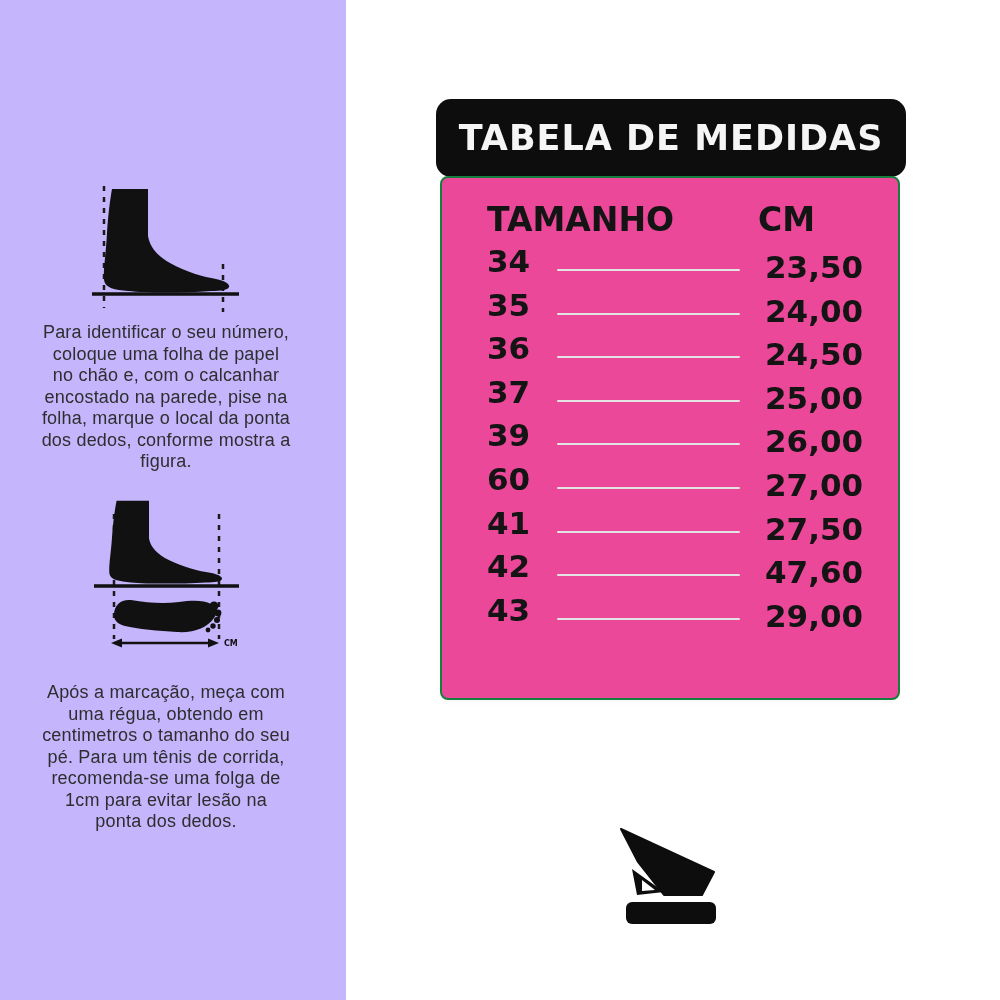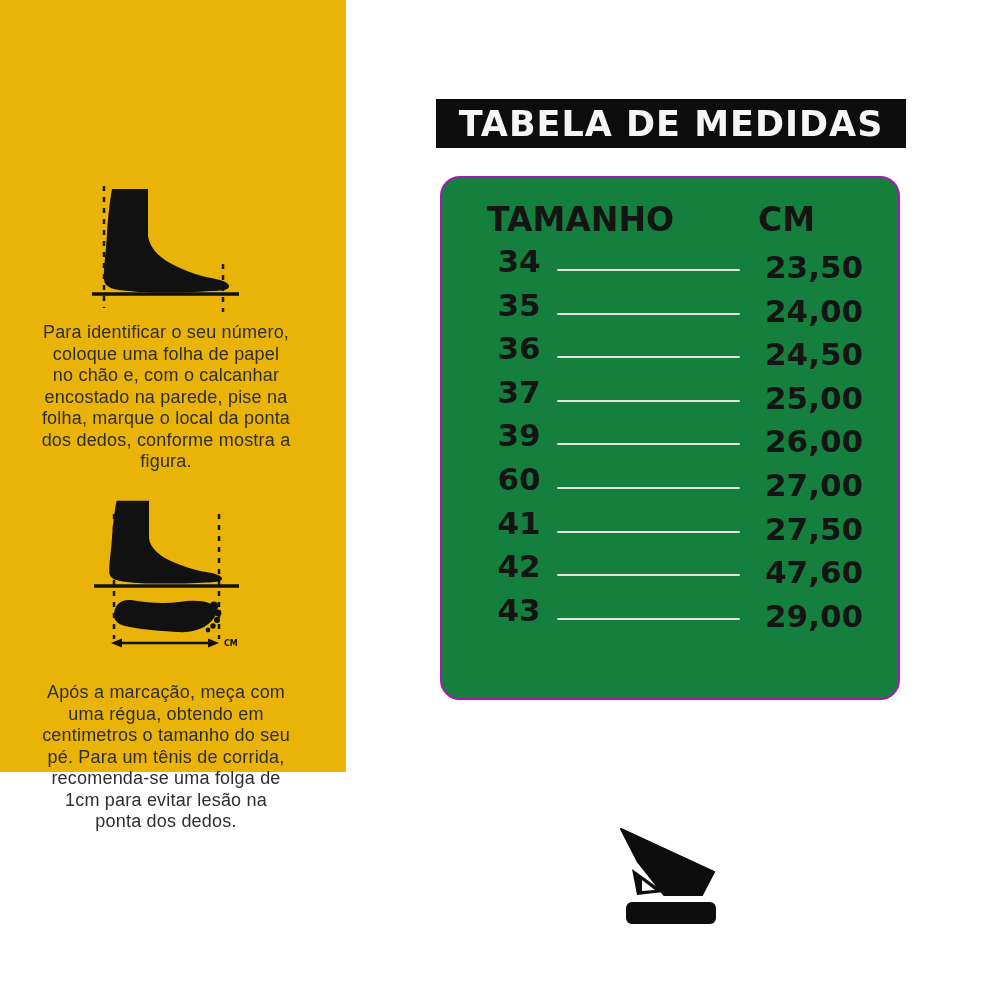--- a/index.html
+++ b/index.html
@@ -2,54 +2,54 @@
 <html><head>
 <meta charset="utf-8">
 <style>
   * { margin: 0; padding: 0; box-sizing: border-box; }
   html, body { width: 1000px; height: 1000px; background: #ffffff; overflow: hidden; }
   body { font-family: "Liberation Sans", sans-serif; position: relative; }
 
   .canvas { position: absolute; left: 0; top: 0; width: 1000px; height: 1000px; background: #ffffff; }
 
   
-  .left-panel { position: absolute; left: 0; top: 0; width: 346px; height: 772px; background: #eab308; }
+  .left-panel { position: absolute; left: 0; top: 0; width: 346px; height: 1000px; background: #c4b5fd; }
   .fig { position: absolute; display: block; }
   .fig-1 { left: 88px; top: 178px; width: 157px; height: 142px; }
   .fig-2 { left: 88px; top: 496px; width: 157px; height: 157px; }
   .instruction {
     position: absolute; left: 10px; width: 312px; text-align: center;
     font-size: 18px; line-height: 21.5px; letter-spacing: 0.2px;
     color: #2e2e2e; font-weight: 500; white-space: pre-line;
   }
   .instruction-1 { top: 322px; }
   .instruction-2 { top: 682px; }
 
   
   .title-bar {
-    position: absolute; left: 436px; top: 99px; width: 470px; height: 49px;
-    background: #0d0d0d; border-radius: 0;
+    position: absolute; left: 436px; top: 99px; width: 470px; height: 78px;
+    background: #0d0d0d; border-radius: 15px;
     display: flex; align-items: center; justify-content: center;
   }
   .title-bar span {
     color: #f5f5f5; font-family: "DejaVu Sans", sans-serif;
     font-size: 35px; font-weight: 800; letter-spacing: 1px; white-space: nowrap;
   }
   .chart-panel {
     position: absolute; left: 440px; top: 176px; width: 460px; height: 524px;
-    background: #15803d; border: 2px solid #a21caf; border-radius: 20px;
+    background: #ec4899; border: 2px solid #15803d; border-radius: 8px;
     box-shadow: 0 2px 6px rgba(0,0,0,0.03);
   }
   .chart-head {
     position: absolute; left: 45px; top: 22px; width: 370px; height: 40px;
     font-family: "DejaVu Sans", sans-serif; font-weight: 800; color: #141414;
   }
   .col-size-label { position: absolute; left: 0; top: 0; font-size: 33px; }
   .col-cm-label { position: absolute; left: 271px; top: 0; font-size: 33px; }
-  .rows { position: absolute; left: 45px; top: 66px; width: 374px; text-align: center; }
+  .rows { position: absolute; left: 45px; top: 66px; width: 374px; }
   .row { display: flex; align-items: flex-start; height: 43.6px; }
   .row .size {
     width: 64px; font-family: "DejaVu Sans", sans-serif; font-weight: 800;
     font-size: 31px; color: #141414; line-height: 34px;
   }
   .row .rule { flex: 1; height: 2px; background: #e3e3e3; border-radius: 2px; margin: 25px 16px 0 6px; }
   .row .cm {
     width: 96px; font-family: "DejaVu Sans", sans-serif; font-weight: 800;
     font-size: 31px; color: #141414; line-height: 34px; padding-top: 6px; margin-left: 9px;
   }

